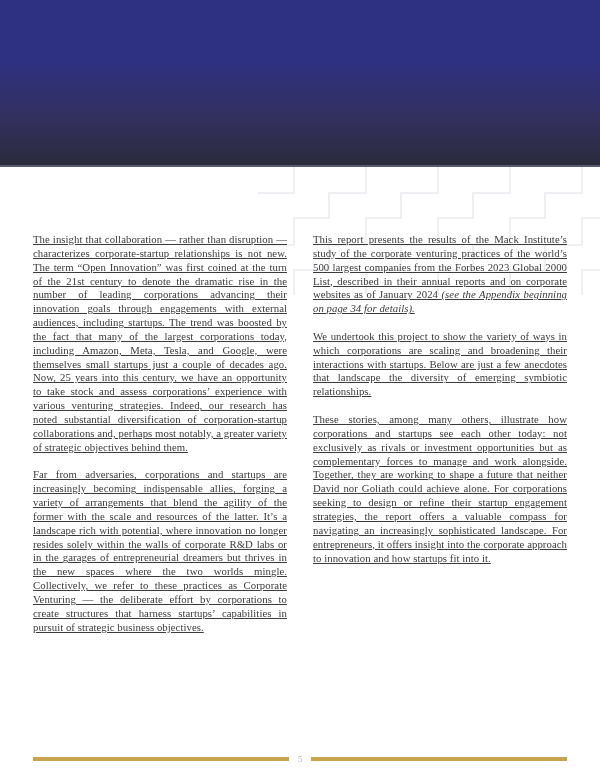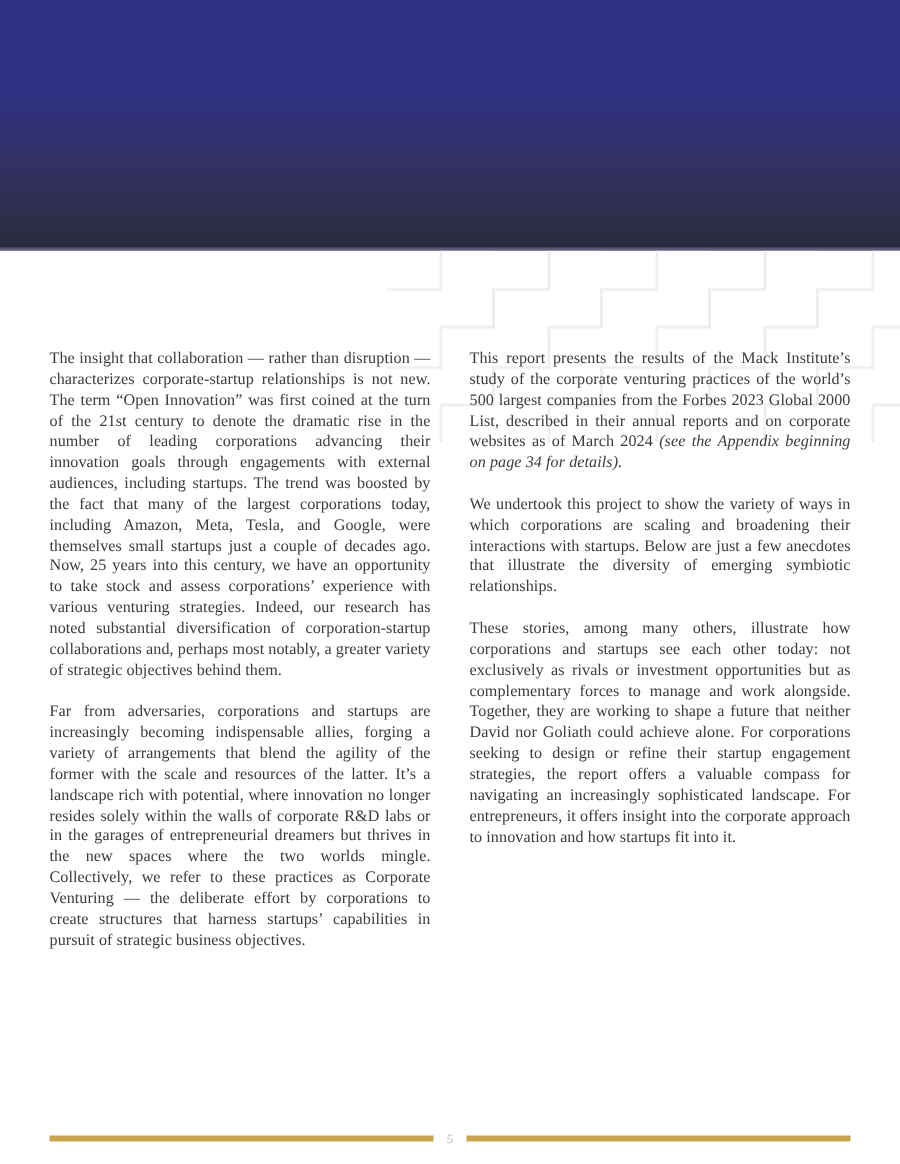--- a/index.html
+++ b/index.html
@@ -53,20 +53,21 @@
     width: 254px;
     flex: 0 0 254px;
   }
   .column p {
     margin: 0 0 13.9px 0;
     font-size: 10.75px;
     line-height: 13.85px;
     color: #3b3b3b;
     text-align: justify;
     letter-spacing: 0.05px;
+    text-decoration: underline;
   }
   .column p:last-child { margin-bottom: 0; margin-top: 12px; }
   .column em { font-style: italic; }
 
   
   .footer {
     position: absolute;
     left: 33px;
     right: 33px;
     top: 751px;
@@ -106,22 +107,22 @@
     </defs>
     <rect width="342" height="128" fill="url(#weave-tile)"></rect>
   </svg>
 
   <main class="columns">
     <section class="column">
         <p><span>The insight that collaboration — rather than disruption — characterizes corporate-startup relationships is not new. The term “Open Innovation” was first coined at the turn of the 21st century to denote the dramatic rise in the number of leading corporations advancing their innovation goals through engagements with external audiences, including startups. The trend was boosted by the fact that many of the largest corporations today, including Amazon, Meta, Tesla, and Google, were themselves small startups just a couple of decades ago. Now, 25 years into this century, we have an opportunity to take stock and assess corporations’ experience with various venturing strategies. Indeed, our research has noted substantial diversification of corporation-startup collaborations and, perhaps most notably, a greater variety of strategic objectives behind them.</span></p>
         <p><span>Far from adversaries, corporations and startups are increasingly becoming indispensable allies, forging a variety of arrangements that blend the agility of the former with the scale and resources of the latter. It’s a landscape rich with potential, where innovation no longer resides solely within the walls of corporate R&amp;D labs or in the garages of entrepreneurial dreamers but thrives in the new spaces where the two worlds mingle. Collectively, we refer to these practices as Corporate Venturing — the deliberate effort by corporations to create structures that harness startups’ capabilities in pursuit of strategic business objectives.</span></p>
       </section>
     <section class="column">
-        <p><span>This report presents the results of the Mack Institute’s study of the corporate venturing practices of the world’s 500 largest companies from the Forbes 2023 Global 2000 List, described in their annual reports and on corporate websites as of March 2024 </span><em>(see the Appendix beginning on page 34 for details).</em></p>
-        <p><span>We undertook this project to show the variety of ways in which corporations are scaling and broadening their interactions with startups. Below are just a few anecdotes that illustrate the diversity of emerging symbiotic relationships.</span></p>
+        <p><span>This report presents the results of the Mack Institute’s study of the corporate venturing practices of the world’s 500 largest companies from the Forbes 2023 Global 2000 List, described in their annual reports and on corporate websites as of January 2024 </span><em>(see the Appendix beginning on page 34 for details).</em></p>
+        <p><span>We undertook this project to show the variety of ways in which corporations are scaling and broadening their interactions with startups. Below are just a few anecdotes that landscape the diversity of emerging symbiotic relationships.</span></p>
         <p><span>These stories, among many others, illustrate how corporations and startups see each other today: not exclusively as rivals or investment opportunities but as complementary forces to manage and work alongside. Together, they are working to shape a future that neither David nor Goliath could achieve alone. For corporations seeking to design or refine their startup engagement strategies, the report offers a valuable compass for navigating an increasingly sophisticated landscape. For entrepreneurs, it offers insight into the corporate approach to innovation and how startups fit into it.</span></p>
       </section>
   </main>
 
   <footer class="footer">
     <div class="rule"></div>
     <span class="page-number">5</span>
     <div class="rule"></div>
   </footer>
 

